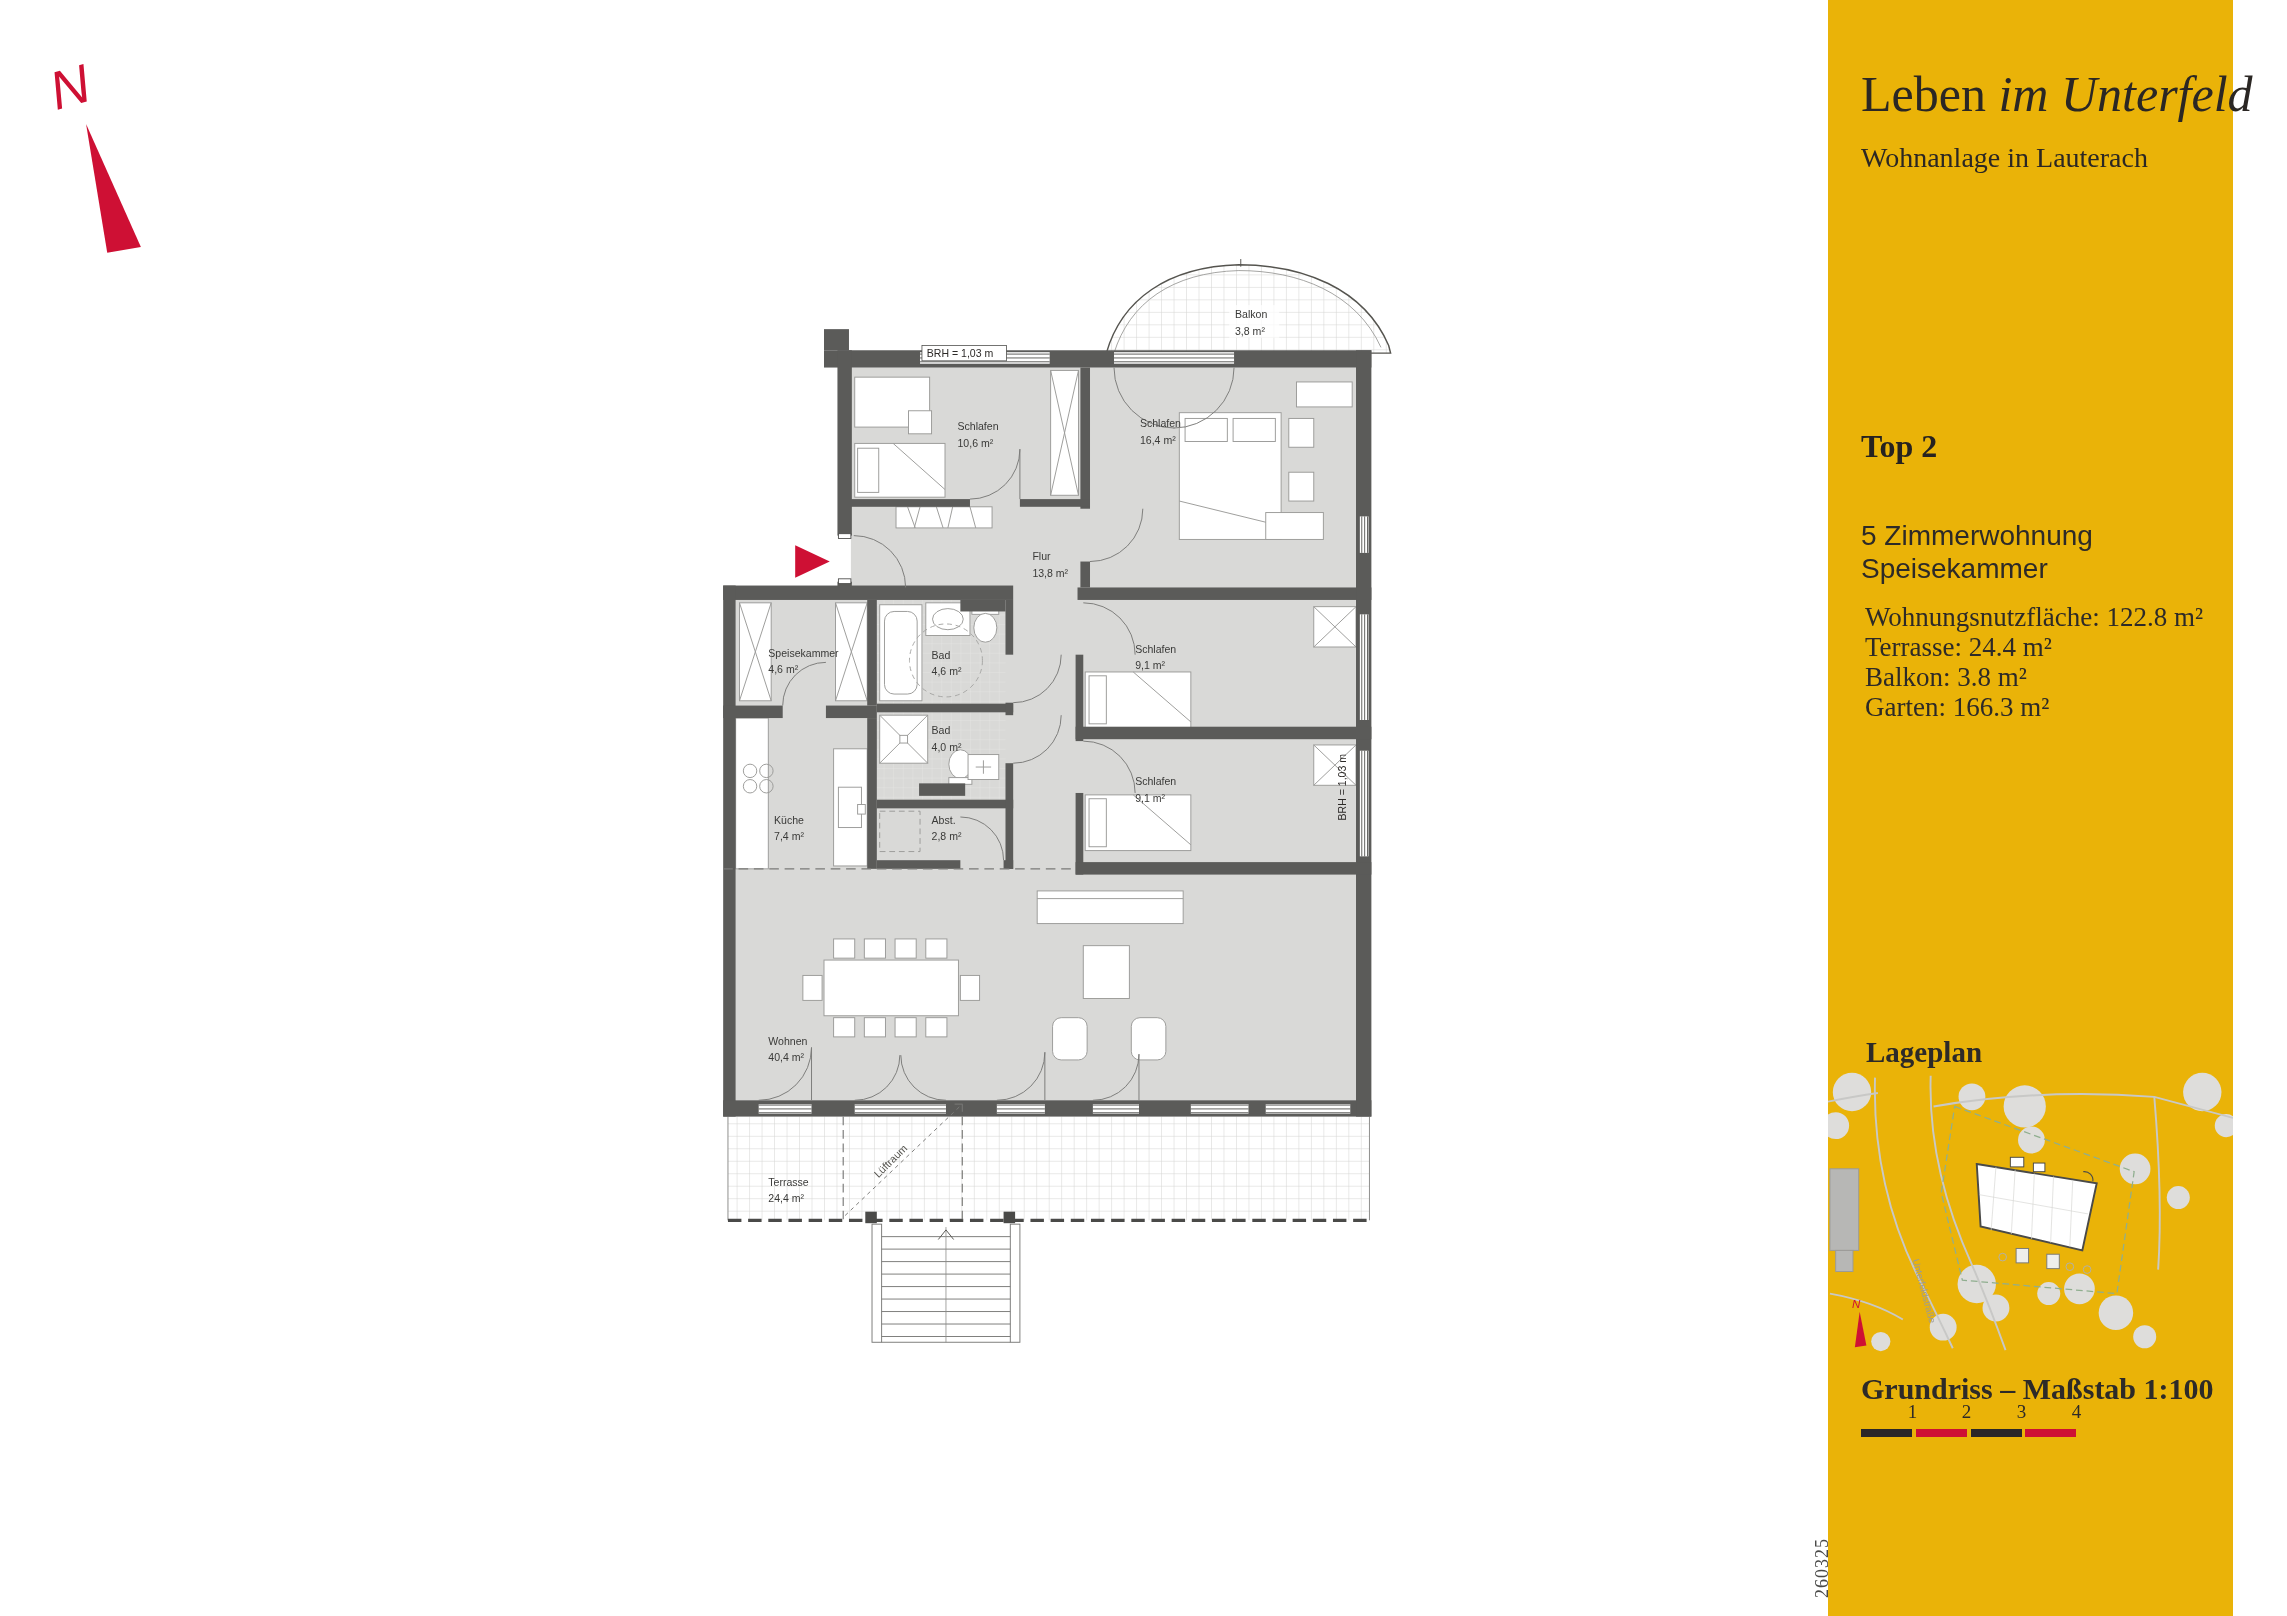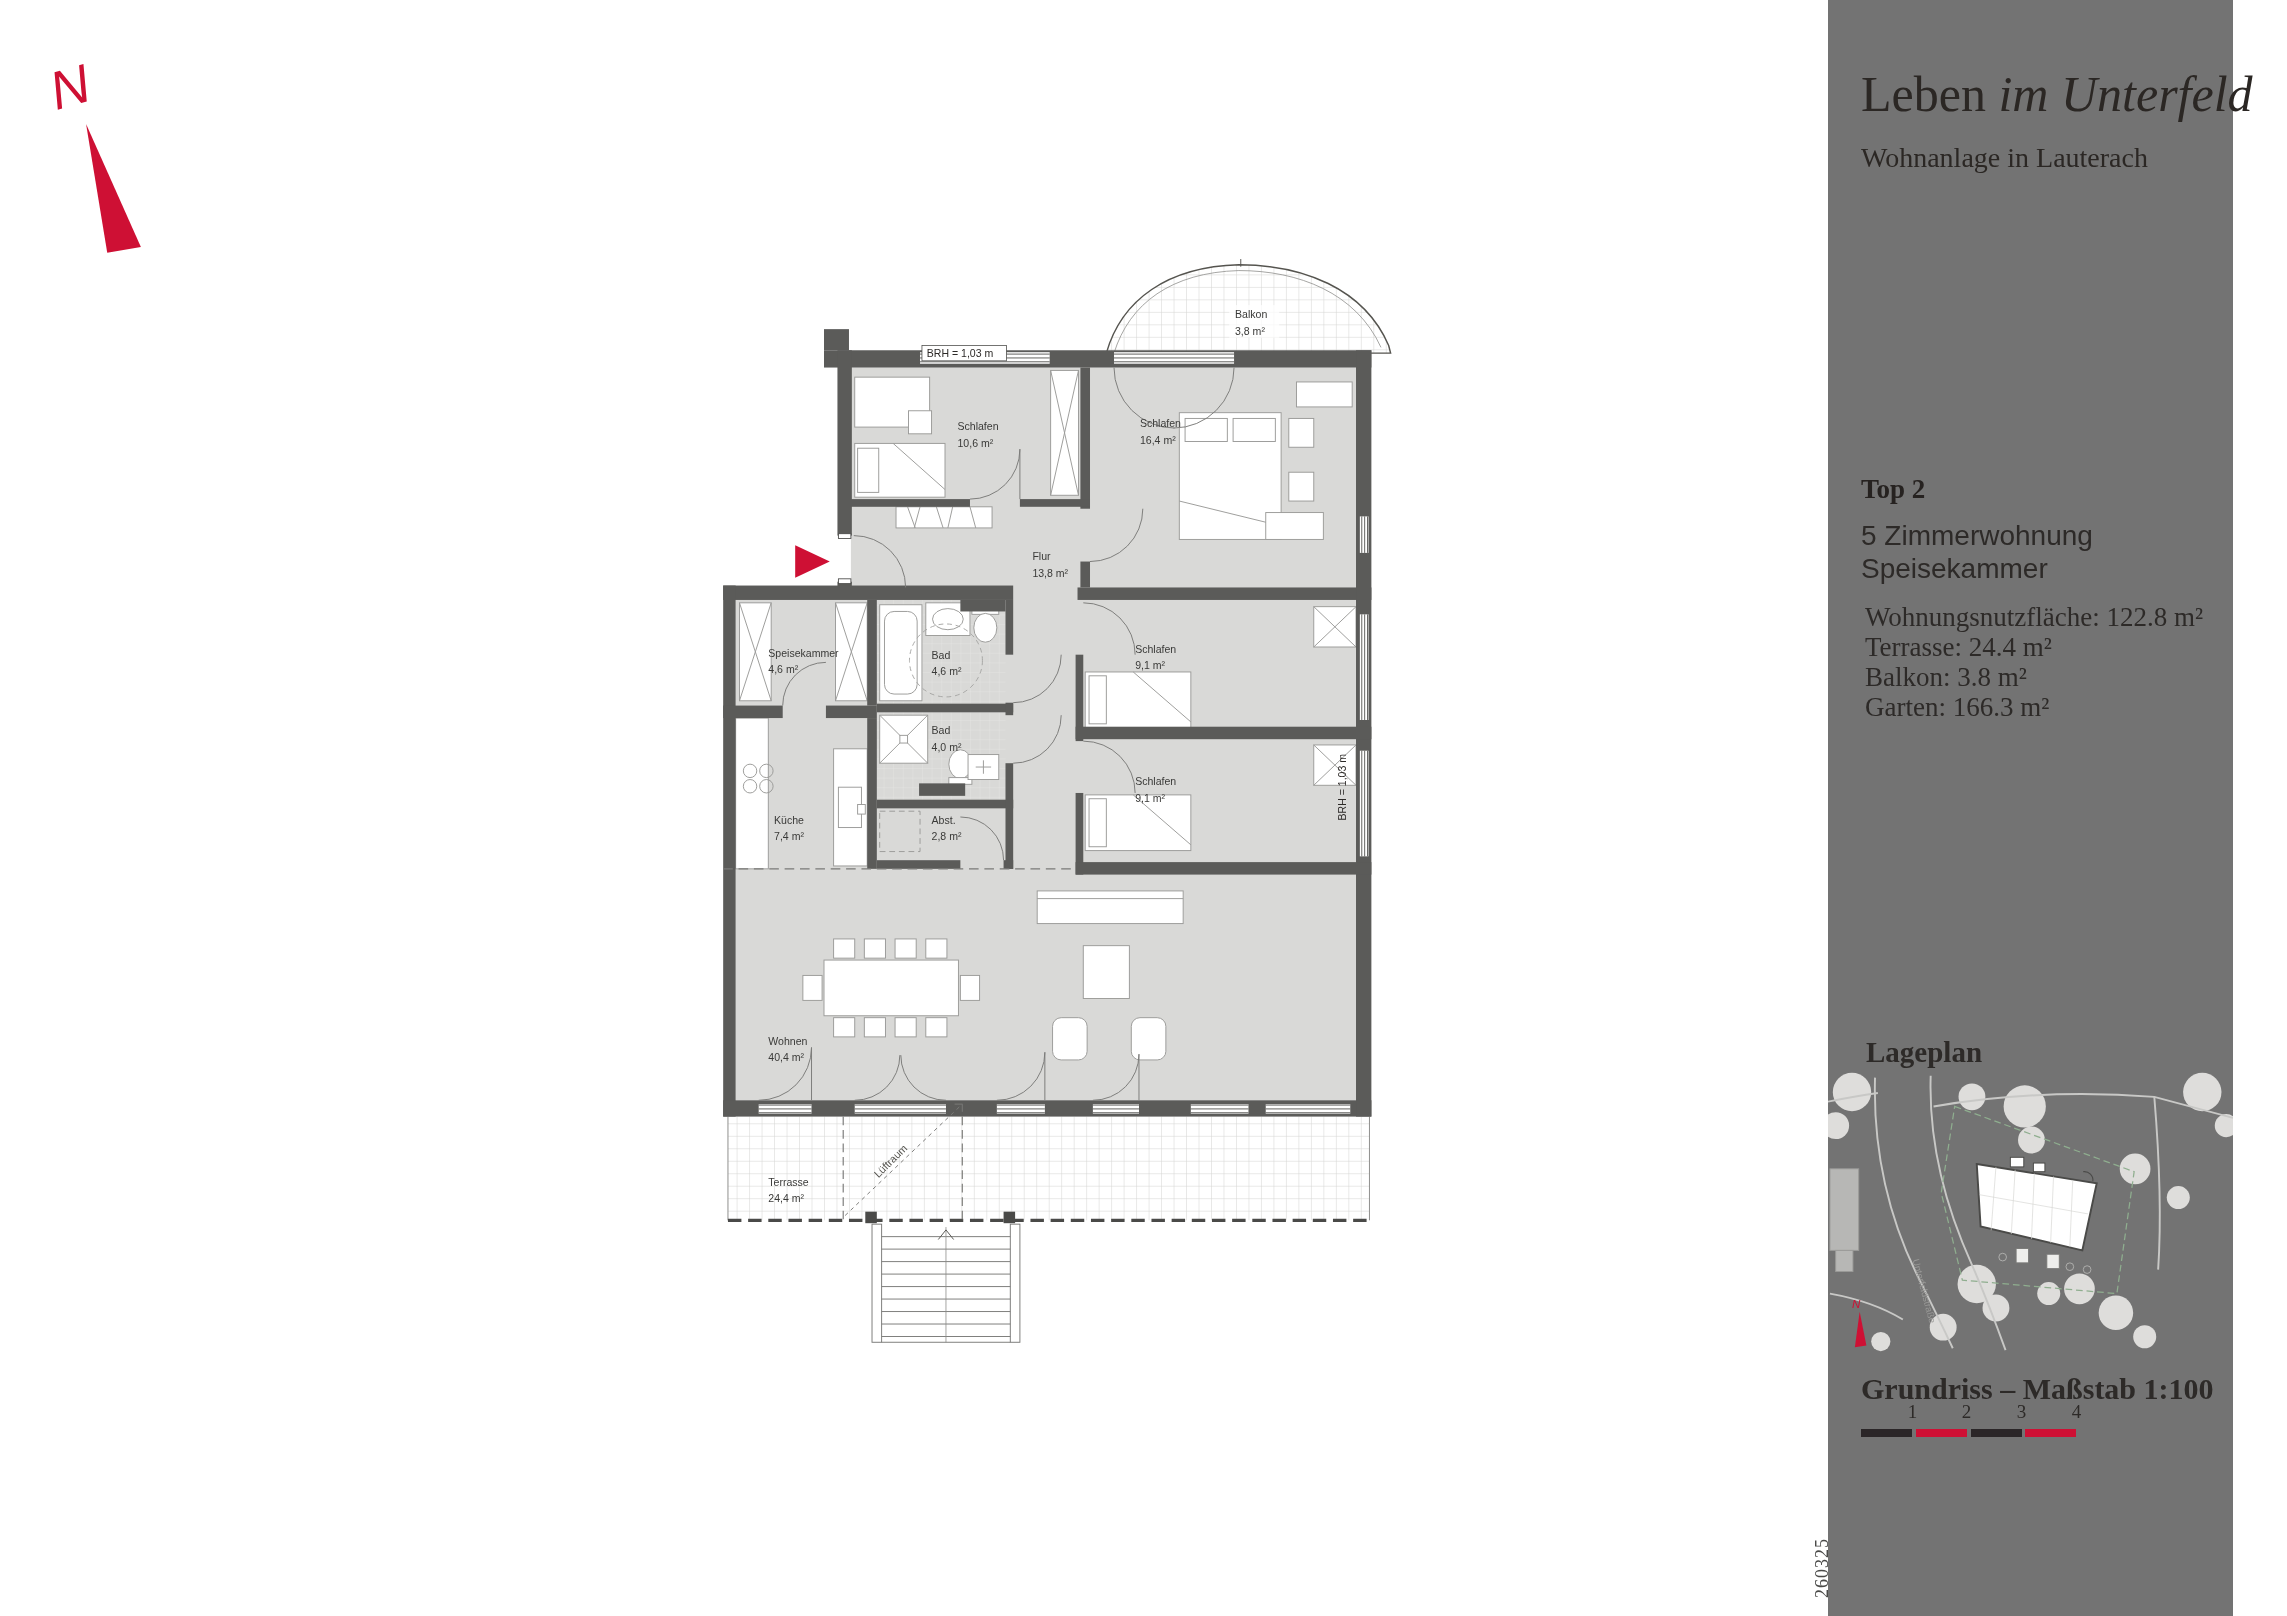--- a/index.html
+++ b/index.html
@@ -1,24 +1,24 @@
 <!DOCTYPE html>
 <html><head>
 <meta charset="utf-8">
 <style>
   html,body{margin:0;padding:0;background:#fff;}
   #page{position:relative;width:2287px;height:1617px;background:#ffffff;overflow:hidden;
         font-family:"Liberation Sans",sans-serif;color:#2d2a28;}
   
-  #sidebar{position:absolute;left:1828px;top:0;width:405px;height:1617px;background:#737373;}
+  #sidebar{position:absolute;left:1828px;top:0;width:405px;height:1617px;background:#eab308;}
   #sidebar .abs{position:absolute;}
   .title{left:33px;top:65px;font-family:"Liberation Serif",serif;font-size:50px;color:#2b2724;white-space:nowrap;}
   .title em{font-style:italic;}
   .subtitle{left:33px;top:142px;font-family:"Liberation Serif",serif;font-size:28px;color:#2b2724;white-space:nowrap;}
-  .unit-title{left:33px;top:428px;font-family:"Liberation Serif",serif;font-size:27px;font-weight:bold;color:#262220;margin-top:46px;}
+  .unit-title{left:33px;top:428px;font-family:"Liberation Serif",serif;font-size:32px;font-weight:bold;color:#262220;}
   .unit-lines{left:33px;top:519px;font-family:Liberation Sans, sans-serif;font-size:28px;line-height:33px;}
   .areas{left:37px;top:602px;font-family:Liberation Serif, serif;font-size:27px;line-height:30px;}
   .lageplan-h{left:38px;top:1036px;font-family:"Liberation Serif",serif;font-size:29px;font-weight:bold;}
   .grundriss-h{left:33px;top:1372px;font-family:"Liberation Serif",serif;font-size:30px;font-weight:bold;white-space:nowrap;}
   .scale-nums{left:33px;top:1401px;width:231px;height:21px;font-family:"Liberation Serif",serif;font-size:19px;}
   .scale-nums span{position:absolute;top:0;width:29px;text-align:center;}
   .scale-bar{left:33px;top:1429px;width:231px;height:7.7px;}
   .scale-bar i{position:absolute;top:0;height:7.7px;width:51px;}
   .seg-dark{background:#2b2628;}
   .seg-red{background:#ce1034;}

